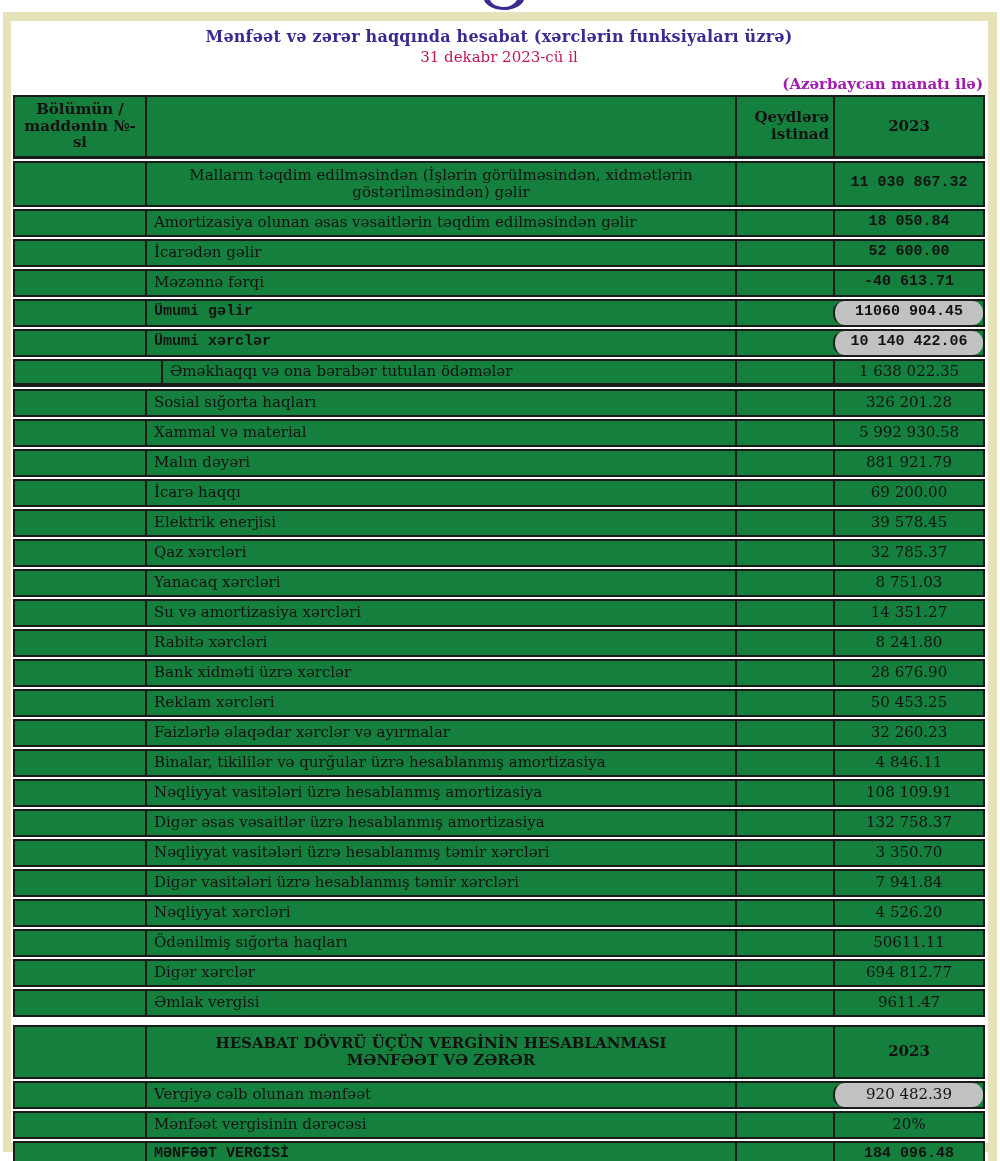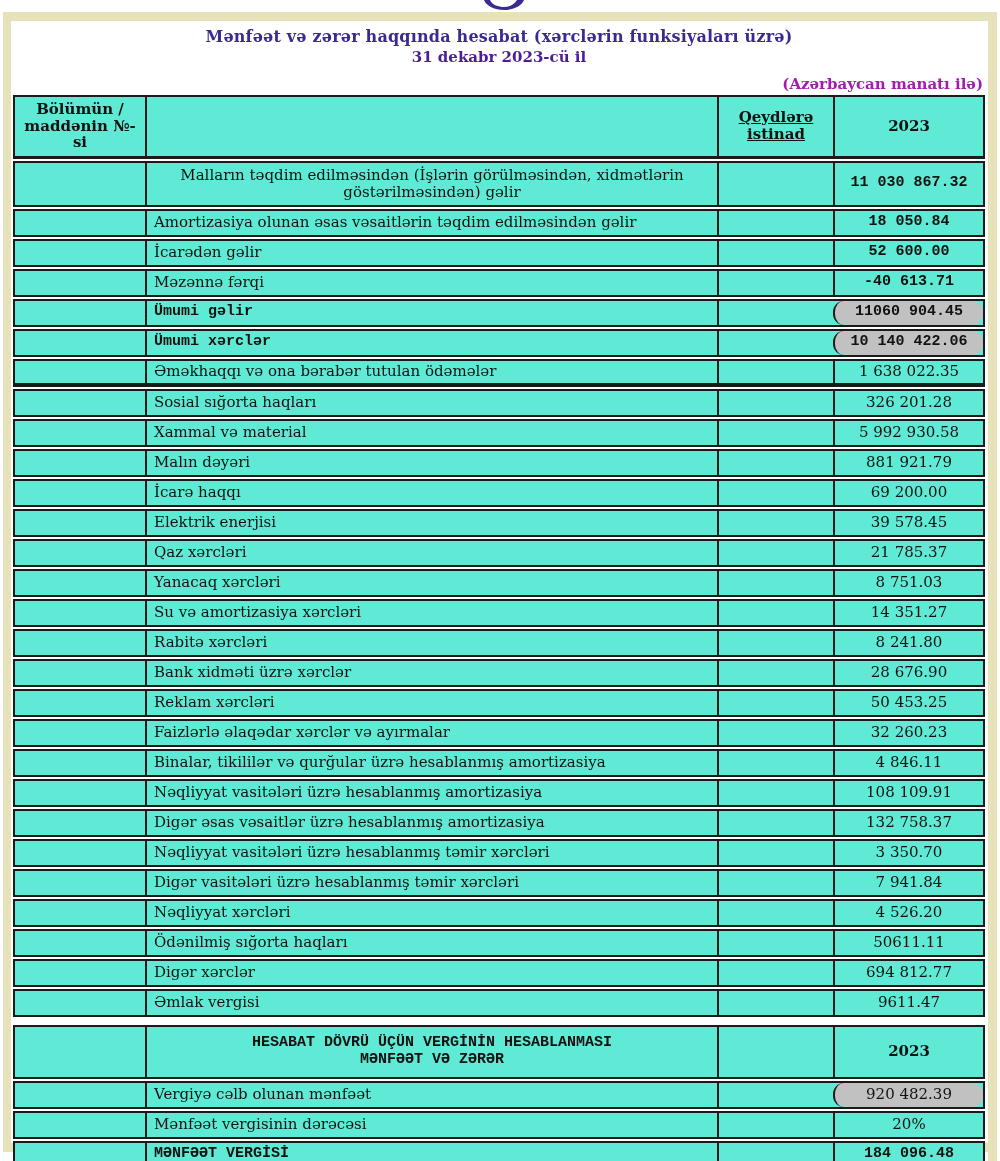--- a/index.html
+++ b/index.html
@@ -14,37 +14,37 @@
   .frame-right{left:988px;top:12px;width:9px;height:1149px;}
   .frame-bottom{left:3px;top:1143px;width:994px;height:9px;}
   .frame-stub{left:556px;top:1152px;width:15px;height:9px;}
   .scan-artifact{position:absolute;left:481px;top:0;}
 
   .content{position:absolute;left:13px;top:21px;width:972px;}
   .title{
     text-align:center;color:#3a2b93;font-weight:bold;font-size:16px;
     margin-top:7px;line-height:1.1;letter-spacing:0.2px;
   }
-  .subtitle{text-align:center;font-weight:bold;font-size:15px;margin-top:2px;color:#4c1d95;}
+  .subtitle{text-align:center;font-weight:normal;font-size:15px;margin-top:2px;color:#be185d;}
   .currency-note{text-align:right;font-weight:bold;font-size:15px;margin-top:9px;padding-right:2px;color:#a21caf;}
 
   .fin-table{margin-top:2px;}
   .row{
     display:flex;align-items:stretch;border:2px solid #1b1b1b;margin-bottom:2px;
-    background:#5eead4;box-sizing:border-box;height:28px;
+    background:#15803d;box-sizing:border-box;height:28px;
   }
   .row.tall{height:46px;}
   .row.h1{height:64px;border-bottom-width:3px;}
   .row.h2{height:54px;}
-  .row.thick{border-bottom-width:4px;}
+  .row.thick{border-bottom-width:4px;padding-left:16px;}
   .cell{display:flex;align-items:center;box-sizing:border-box;font-size:15px;line-height:1.12;}
   .c1{width:130px;justify-content:center;text-align:center;padding:1px 4px;}
   .c2{flex:1;padding:1px 7px;border-left:2px solid #1b1b1b;text-align:center;}
-  .c2.center{justify-content:center;text-align:center;font-family:Liberation Mono, monospace;}
-  .c3{width:116px;border-left:2px solid #1b1b1b;justify-content:center;text-align:center;padding:1px 4px;text-decoration:underline;}
+  .c2.center{justify-content:center;text-align:center;}
+  .c3{width:98px;border-left:2px solid #1b1b1b;justify-content:center;text-align:right;padding:1px 4px;}
   .c4{width:150px;border-left:2px solid #1b1b1b;justify-content:center;text-align:right;padding:1px 4px;}
   .bold{font-weight:bold;font-family:Liberation Mono, monospace;}
   .gray{background:#c1c1c1;border-radius:11px;}
   .t2{margin-top:8px;}
   .hdr{font-weight:bold;}
 </style>
 </head>
 <body>
 
 <div class="page">
@@ -142,21 +142,21 @@
           <div class="row">
             <div class="cell c1"></div>
             <div class="cell c2">Elektrik enerjisi</div>
             <div class="cell c3"></div>
             <div class="cell c4">39 578.45</div>
           </div>
           <div class="row">
             <div class="cell c1"></div>
             <div class="cell c2">Qaz xərcləri</div>
             <div class="cell c3"></div>
-            <div class="cell c4">21 785.37</div>
+            <div class="cell c4">32 785.37</div>
           </div>
           <div class="row">
             <div class="cell c1"></div>
             <div class="cell c2">Yanacaq xərcləri</div>
             <div class="cell c3"></div>
             <div class="cell c4">8 751.03</div>
           </div>
           <div class="row">
             <div class="cell c1"></div>
             <div class="cell c2">Su və amortizasiya xərcləri</div>

